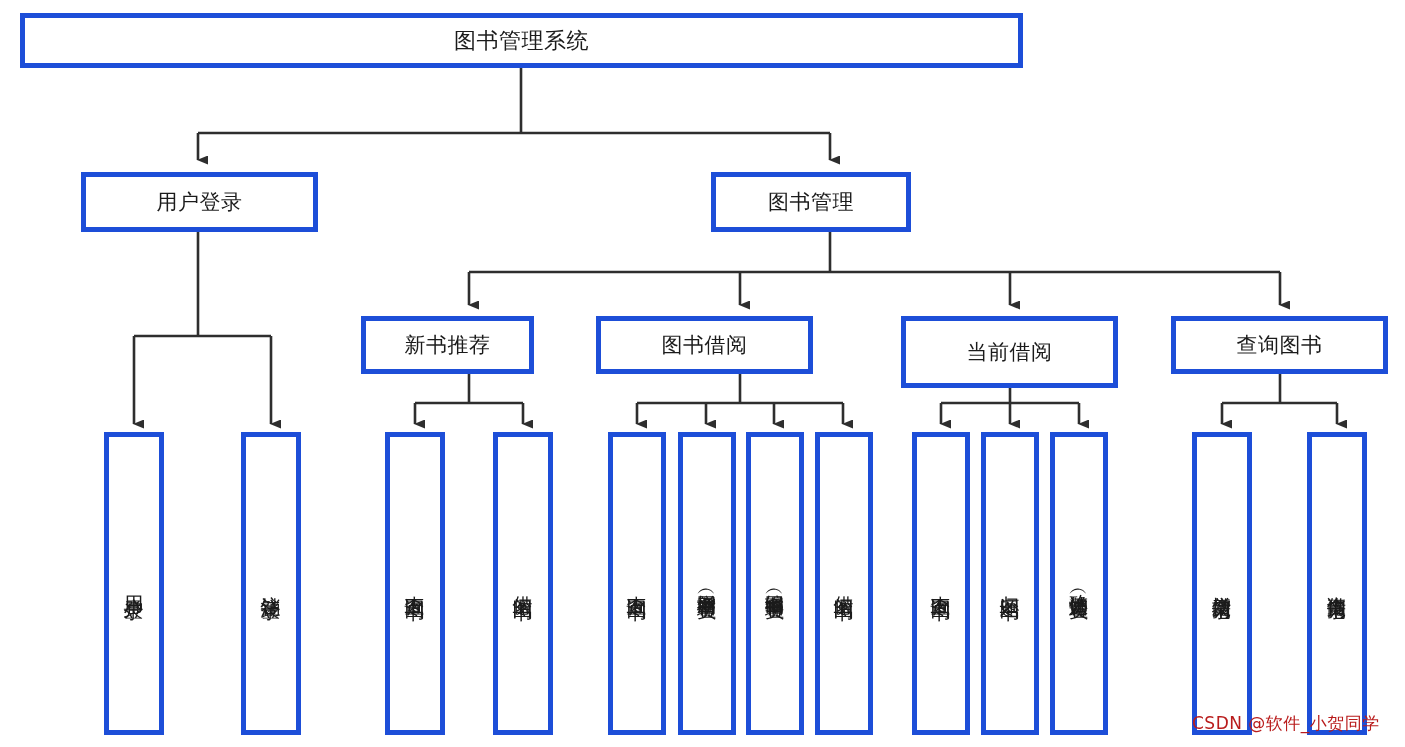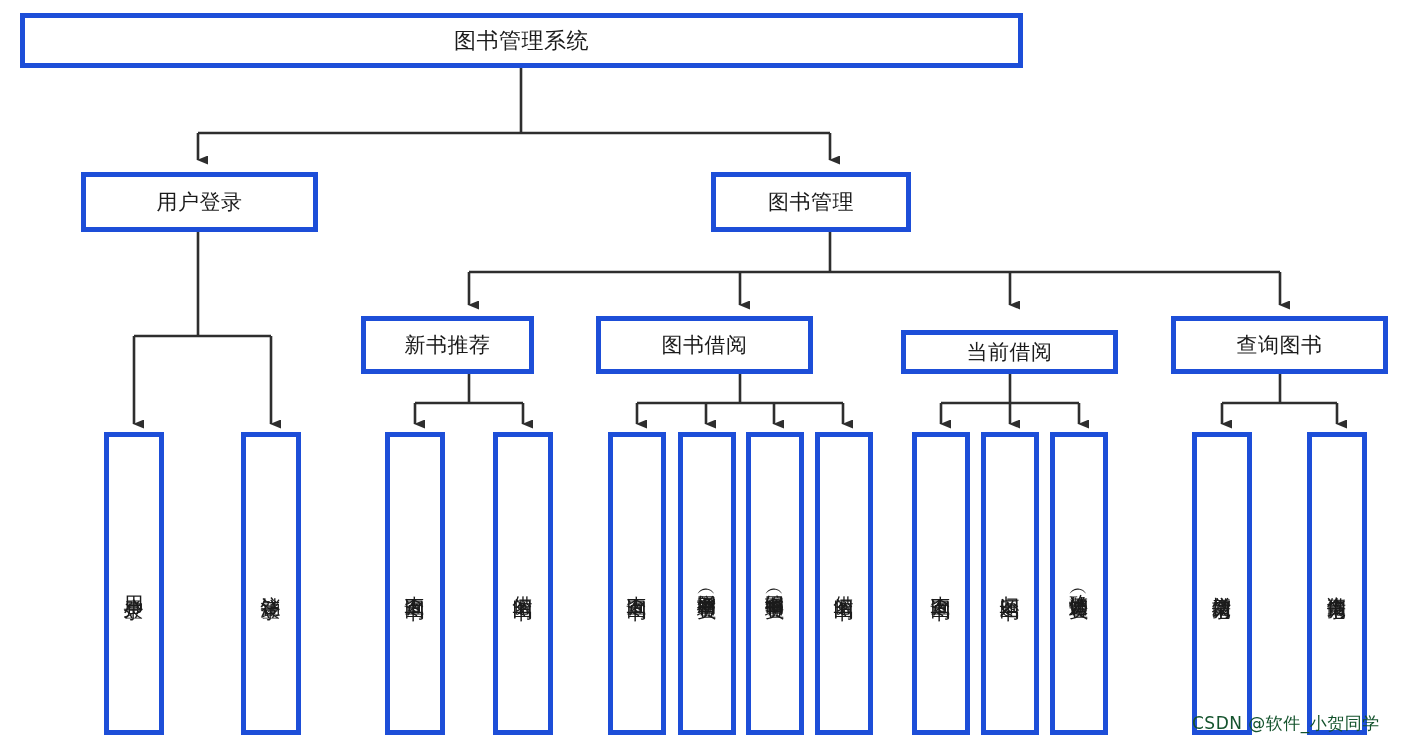--- a/index.html
+++ b/index.html
@@ -65,21 +65,21 @@
     letter-spacing: 2px;
     max-height: 100%;
   }
   .node.v.tall .label {
     font-size: 19px;
     letter-spacing: 1px;
   }
   .watermark {
     position: absolute;
     font-size: 17px;
-    color: #14532d;
+    color: #b91c1c;
     white-space: nowrap;
     letter-spacing: 0.5px;
   }
 </style>
 </head>
 <body>
 
 <div id="canvas">
 
   <svg class="svg-layer" viewBox="0 0 1405 747">
@@ -146,21 +146,21 @@
   </div>
 
   <div class="node h" style="left:361px; top:316px; width:173px; height:58px;">
     <span class="label">新书推荐</span>
   </div>
 
   <div class="node h" style="left:596px; top:316px; width:217px; height:58px;">
     <span class="label">图书借阅</span>
   </div>
 
-  <div class="node h" style="left:901px; top:330px; width:217px; height:44px;">
+  <div class="node h" style="left:901px; top:316px; width:217px; height:72px;">
     <span class="label">当前借阅</span>
   </div>
 
   <div class="node h" style="left:1171px; top:316px; width:217px; height:58px;">
     <span class="label">查询图书</span>
   </div>
 
   <div class="node v" style="left:104px; top:432px; width:60px; height:303px;">
     <span class="label">用户登录</span>
   </div>

